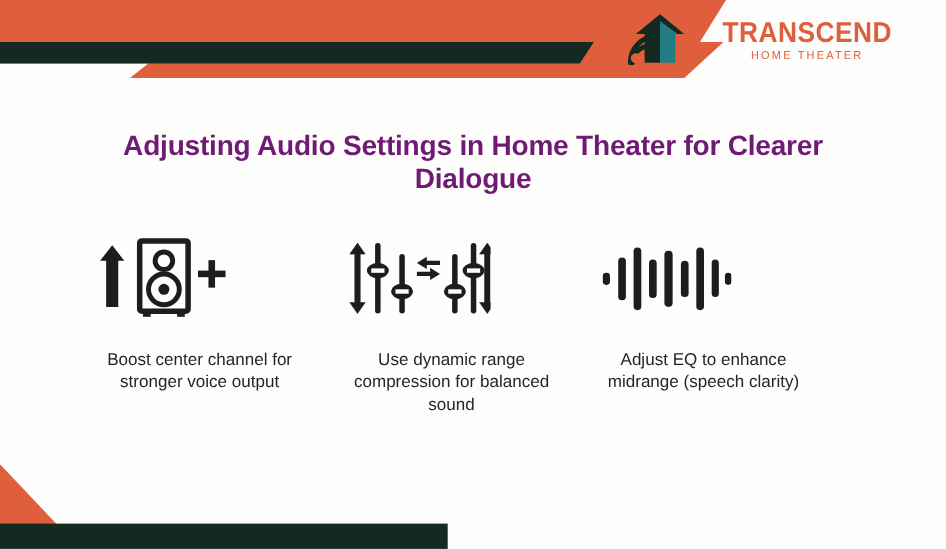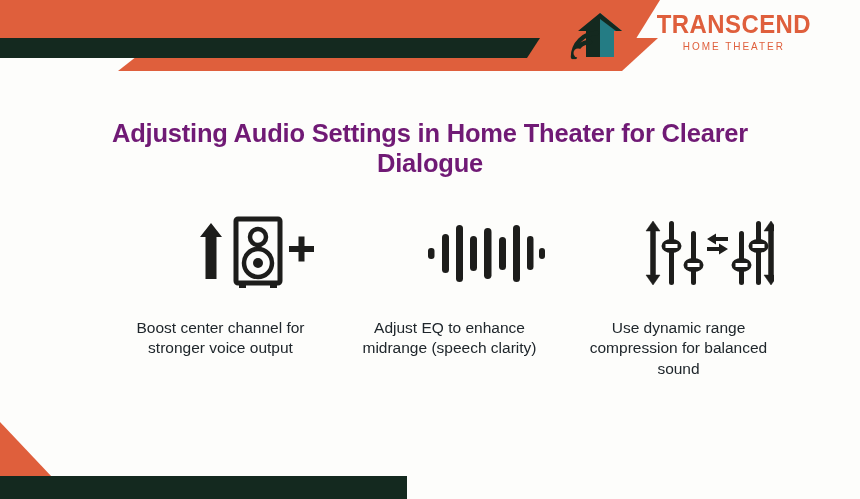--- a/index.html
+++ b/index.html
@@ -68,20 +68,21 @@
     height: 23px;
     background: #14291F;
   }
 
   
   .logo {
     position: absolute;
     right: 42px;
     top: 11px;
     display: flex;
+    align-items: center;
     gap: 26px;
   }
   .logo-mark {
     width: 54px;
     height: 50px;
     flex: 0 0 auto;
   }
   .logo-text {
     display: flex;
     flex-direction: column;
@@ -127,21 +128,21 @@
     top: 205px;
     width: 860px;
     display: flex;
     justify-content: center;
     align-items: flex-start;
   }
   .column {
     width: 229px;
     display: flex;
     flex-direction: column;
-    align-items: flex-end;
+    align-items: flex-start;
   }
   .icon-box {
     height: 95px;
     display: flex;
     align-items: center;
     justify-content: center;
   }
   .caption {
     margin-top: 18px;
     text-align: center;
@@ -197,20 +198,53 @@
           <circle cx="62" cy="50" r="5" fill="#1d1d1b"></circle>
 
           <rect x="43" y="70" width="7" height="5" fill="#1d1d1b"></rect>
           <rect x="74" y="70" width="7" height="5" fill="#1d1d1b"></rect>
 
           <rect x="93" y="33" width="25" height="6" fill="#1d1d1b"></rect>
           <rect x="102.5" y="23.5" width="6" height="25" fill="#1d1d1b"></rect>
         </svg>
       </div>
       <div class="caption">Boost center channel for stronger voice output</div>
+    </div>
+
+    <div class="column">
+      <div class="icon-box">
+        <svg width="130" height="80" viewBox="0 0 130 80">
+          <g fill="#1d1d1b" stroke="#1d1d1b">
+
+            <path d="M9 8 L16 18 L11.5 18 L11.5 62 L16 62 L9 72 L2 62 L6.5 62 L6.5 18 L2 18 Z" stroke-width="0.5"></path>
+
+            <rect x="25" y="8" width="5" height="64" rx="2.5" stroke="none"></rect>
+            <ellipse cx="27.5" cy="33" rx="10" ry="7" fill="#1d1d1b" stroke="none"></ellipse>
+            <rect x="21.5" y="31" width="12" height="4" fill="#ffffff" stroke="none"></rect>
+
+            <rect x="47" y="18" width="5" height="54" rx="2.5" stroke="none"></rect>
+            <ellipse cx="49.5" cy="52" rx="10" ry="7" fill="#1d1d1b" stroke="none"></ellipse>
+            <rect x="43.5" y="50" width="12" height="4" fill="#ffffff" stroke="none"></rect>
+
+            <path d="M84 24 L72 24 L72 20.5 L63 26 L72 31.5 L72 28 L84 28 Z" stroke="none"></path>
+            <path d="M63 38 L75 38 L75 41.5 L84 36 L75 30.5 L75 34 L63 34 Z" stroke="none"></path>
+
+            <rect x="95" y="18" width="5" height="54" rx="2.5" stroke="none"></rect>
+            <ellipse cx="97.5" cy="52" rx="10" ry="7" fill="#1d1d1b" stroke="none"></ellipse>
+            <rect x="91.5" y="50" width="12" height="4" fill="#ffffff" stroke="none"></rect>
+
+            <rect x="112" y="8" width="5" height="64" rx="2.5" stroke="none"></rect>
+            <ellipse cx="114.5" cy="33" rx="10" ry="7" fill="#1d1d1b" stroke="none"></ellipse>
+            <rect x="108.5" y="31" width="12" height="4" fill="#ffffff" stroke="none"></rect>
+
+            <path d="M127 8 L134 18 L129.5 18 L129.5 62 L134 62 L127 72 L120 62 L124.5 62 L124.5 18 L120 18 Z" stroke-width="0.5"></path>
+          </g>
+        </svg>
+      </div>
+      <div class="caption">Use dynamic range compression for balanced sound</div>
     </div>
 
     <div class="column">
       <div class="icon-box">
         <svg width="120" height="70" viewBox="0 0 120 70">
           <g fill="#1d1d1b">
             <rect x="3" y="30" width="6.5" height="11" rx="3"></rect>
             <rect x="17" y="16" width="7" height="39" rx="3.5"></rect>
             <rect x="31" y="7" width="7" height="57" rx="3.5"></rect>
             <rect x="45" y="18" width="7" height="35" rx="3.5"></rect>
@@ -218,51 +252,18 @@
             <rect x="74" y="19" width="7" height="33" rx="3.5"></rect>
             <rect x="88" y="7" width="7" height="57" rx="3.5"></rect>
             <rect x="102" y="18" width="6.5" height="34" rx="3.2"></rect>
             <rect x="114" y="30" width="6" height="11" rx="3"></rect>
           </g>
         </svg>
       </div>
       <div class="caption">Adjust EQ to enhance midrange (speech clarity)</div>
     </div>
 
-    <div class="column">
-      <div class="icon-box">
-        <svg width="130" height="80" viewBox="0 0 130 80">
-          <g fill="#1d1d1b" stroke="#1d1d1b">
-
-            <path d="M9 8 L16 18 L11.5 18 L11.5 62 L16 62 L9 72 L2 62 L6.5 62 L6.5 18 L2 18 Z" stroke-width="0.5"></path>
-
-            <rect x="25" y="8" width="5" height="64" rx="2.5" stroke="none"></rect>
-            <ellipse cx="27.5" cy="33" rx="10" ry="7" fill="#1d1d1b" stroke="none"></ellipse>
-            <rect x="21.5" y="31" width="12" height="4" fill="#ffffff" stroke="none"></rect>
-
-            <rect x="47" y="18" width="5" height="54" rx="2.5" stroke="none"></rect>
-            <ellipse cx="49.5" cy="52" rx="10" ry="7" fill="#1d1d1b" stroke="none"></ellipse>
-            <rect x="43.5" y="50" width="12" height="4" fill="#ffffff" stroke="none"></rect>
-
-            <path d="M84 24 L72 24 L72 20.5 L63 26 L72 31.5 L72 28 L84 28 Z" stroke="none"></path>
-            <path d="M63 38 L75 38 L75 41.5 L84 36 L75 30.5 L75 34 L63 34 Z" stroke="none"></path>
-
-            <rect x="95" y="18" width="5" height="54" rx="2.5" stroke="none"></rect>
-            <ellipse cx="97.5" cy="52" rx="10" ry="7" fill="#1d1d1b" stroke="none"></ellipse>
-            <rect x="91.5" y="50" width="12" height="4" fill="#ffffff" stroke="none"></rect>
-
-            <rect x="112" y="8" width="5" height="64" rx="2.5" stroke="none"></rect>
-            <ellipse cx="114.5" cy="33" rx="10" ry="7" fill="#1d1d1b" stroke="none"></ellipse>
-            <rect x="108.5" y="31" width="12" height="4" fill="#ffffff" stroke="none"></rect>
-
-            <path d="M127 8 L134 18 L129.5 18 L129.5 62 L134 62 L127 72 L120 62 L124.5 62 L124.5 18 L120 18 Z" stroke-width="0.5"></path>
-          </g>
-        </svg>
-      </div>
-      <div class="caption">Use dynamic range compression for balanced sound</div>
-    </div>
-
   </div>
 
   <div class="deco-bottom-triangle"></div>
   <div class="deco-bottom-green"></div>
 
 </div>
 
 </body></html>

